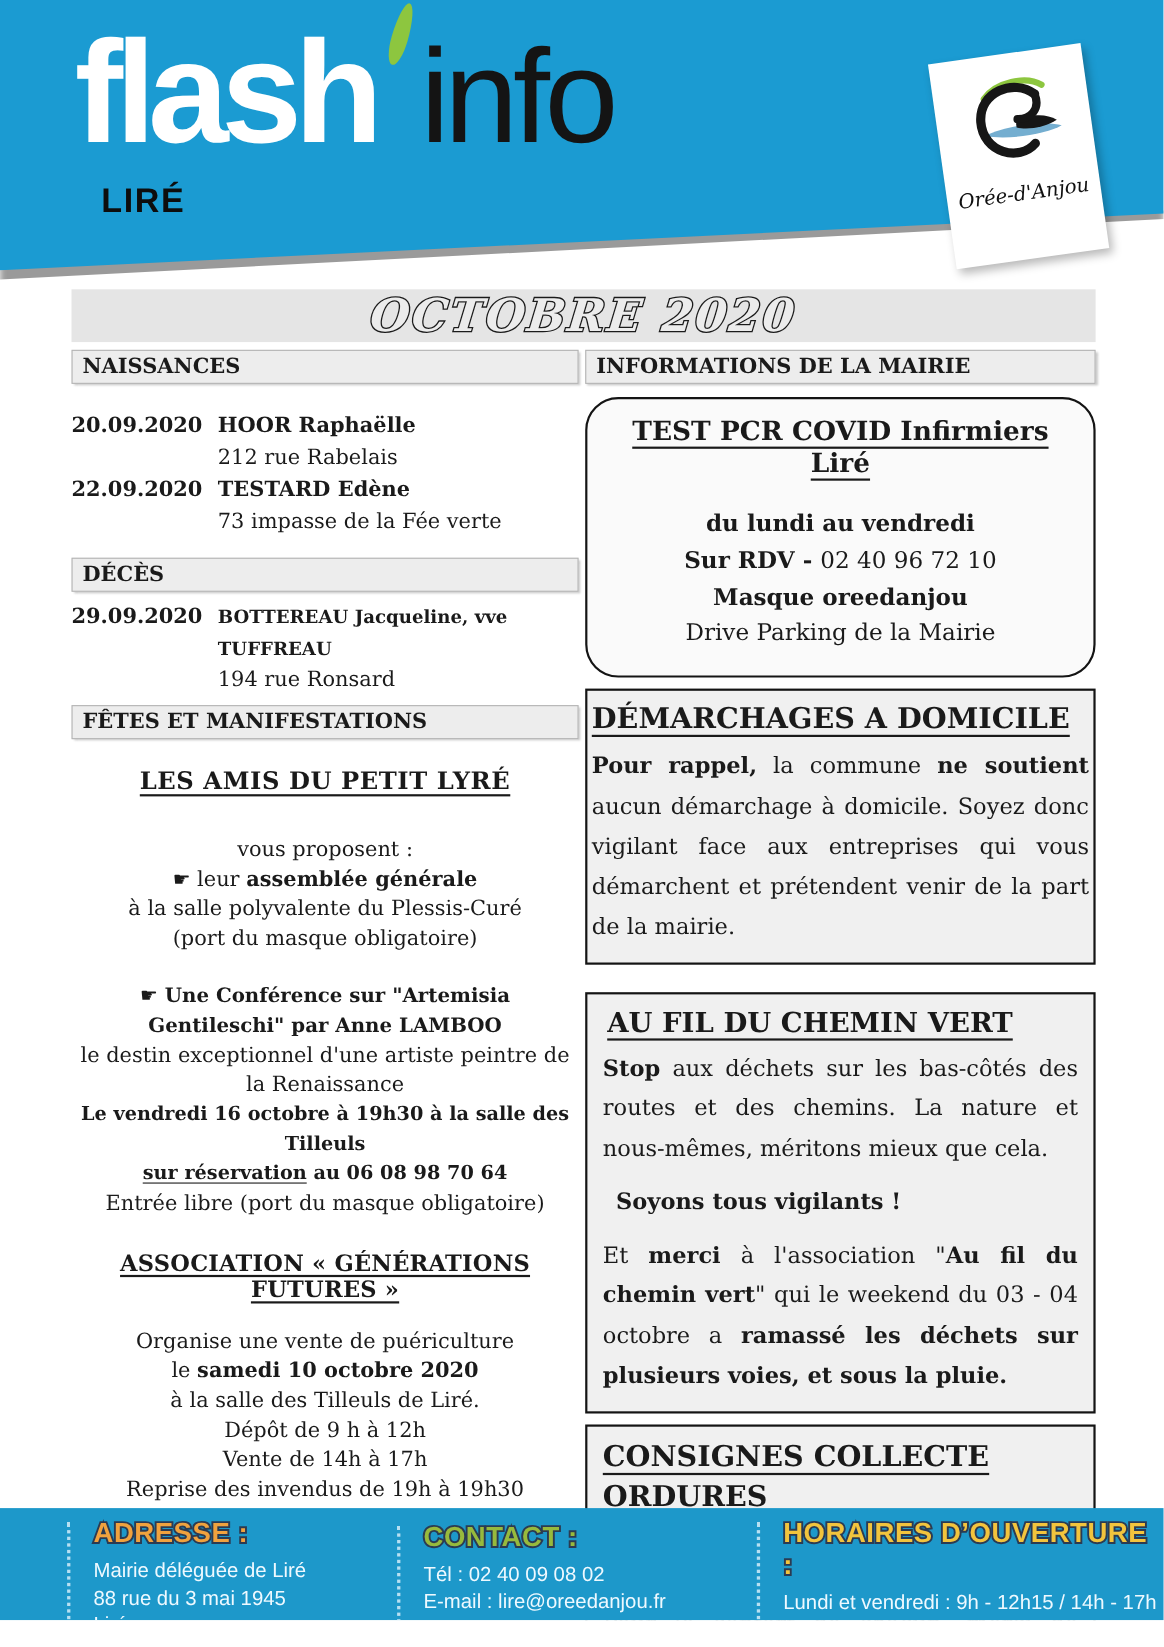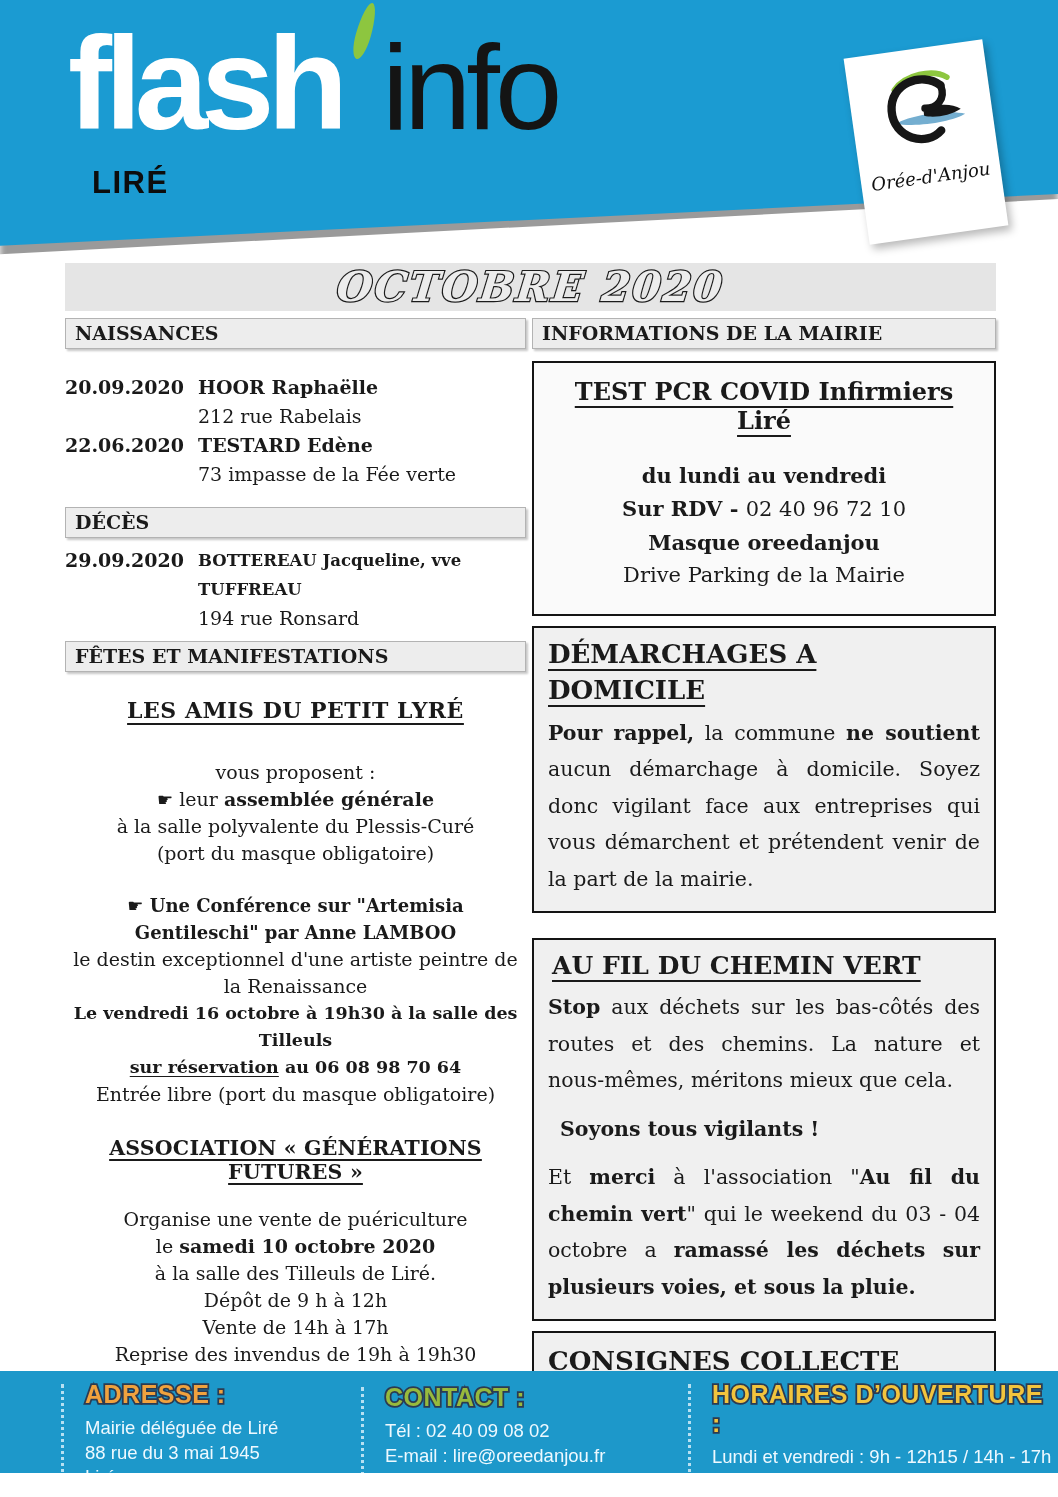--- a/index.html
+++ b/index.html
@@ -63,27 +63,27 @@
   .conf .c1{font-size:18px;}
   .conf .c3,.conf .c4{font-size:17.5px;}
   .assoc-title{text-align:center;font-size:20.5px;font-weight:bold;
         text-decoration:underline;text-underline-offset:4px;margin-top:28px;letter-spacing:.2px;}
   .gen{margin-top:22px;}
   .fiches{margin-top:13px;}
   .rens{margin-top:7px;}
 
   
   .box{border:2px solid #141414;}
-  .box.pcr{background:#fafafa;text-align:center;padding:14px 10px 22px;margin-top:12px;}
+  .box.pcr{background:#fafafa;text-align:center;padding:14px 10px 22px;margin-top:12px;border-radius:30px;}
   .pcr-title{font-size:24px;font-weight:bold;text-decoration:underline;text-underline-offset:6px;}
   .pcr-line{font-size:21px;line-height:33px;}
   .pcr-l1{margin-top:24px;}
   .box-title{font-size:26px;font-weight:bold;text-decoration:underline;text-underline-offset:6px;line-height:1.4;}
   .box-title span{display:block;}
-  .box.demarchages{background:#f0f0f0;padding:8px 14px 14px;margin-top:10px;}
+  .box.demarchages{background:#f0f0f0;padding:8px 4px 14px;margin-top:10px;}
   .box.chemin{background:#f0f0f0;padding:8px 14px 14px;margin-top:25px;}
   .box.chemin .box-title{font-size:25px;padding-left:4px;}
   .box.consignes{background:#f0f0f0;padding:10px 14px 14px;margin-top:10px;}
   .just{text-align:justify;font-size:20.5px;line-height:1.78;margin:6px 0 0 0;}
   p.line{margin:12px;font-size:20.5px;line-height:1.78;}
 
   
   .footer{position:absolute;left:0;top:1371px;width:100%;height:126px;background:#1d98ca;z-index:2;
         font-family:"Liberation Sans",sans-serif;}
   .fcol{position:absolute;top:9px;}
@@ -131,21 +131,21 @@
     <div class="section-bar">NAISSANCES</div>
 
     <div class="rec first">
       <div class="date">20.09.2020</div>
       <div>
         <div class="name">HOOR Raphaëlle</div>
         <div class="addr">212 rue Rabelais</div>
       </div>
     </div>
     <div class="rec">
-      <div class="date">22.06.2020</div>
+      <div class="date">22.09.2020</div>
       <div>
         <div class="name">TESTARD Edène</div>
         <div class="addr">73 impasse de la Fée verte</div>
       </div>
     </div>
 
     <div class="section-bar bar-deces">DÉCÈS</div>
 
     <div class="rec deces small">
       <div class="date">29.09.2020</div>

